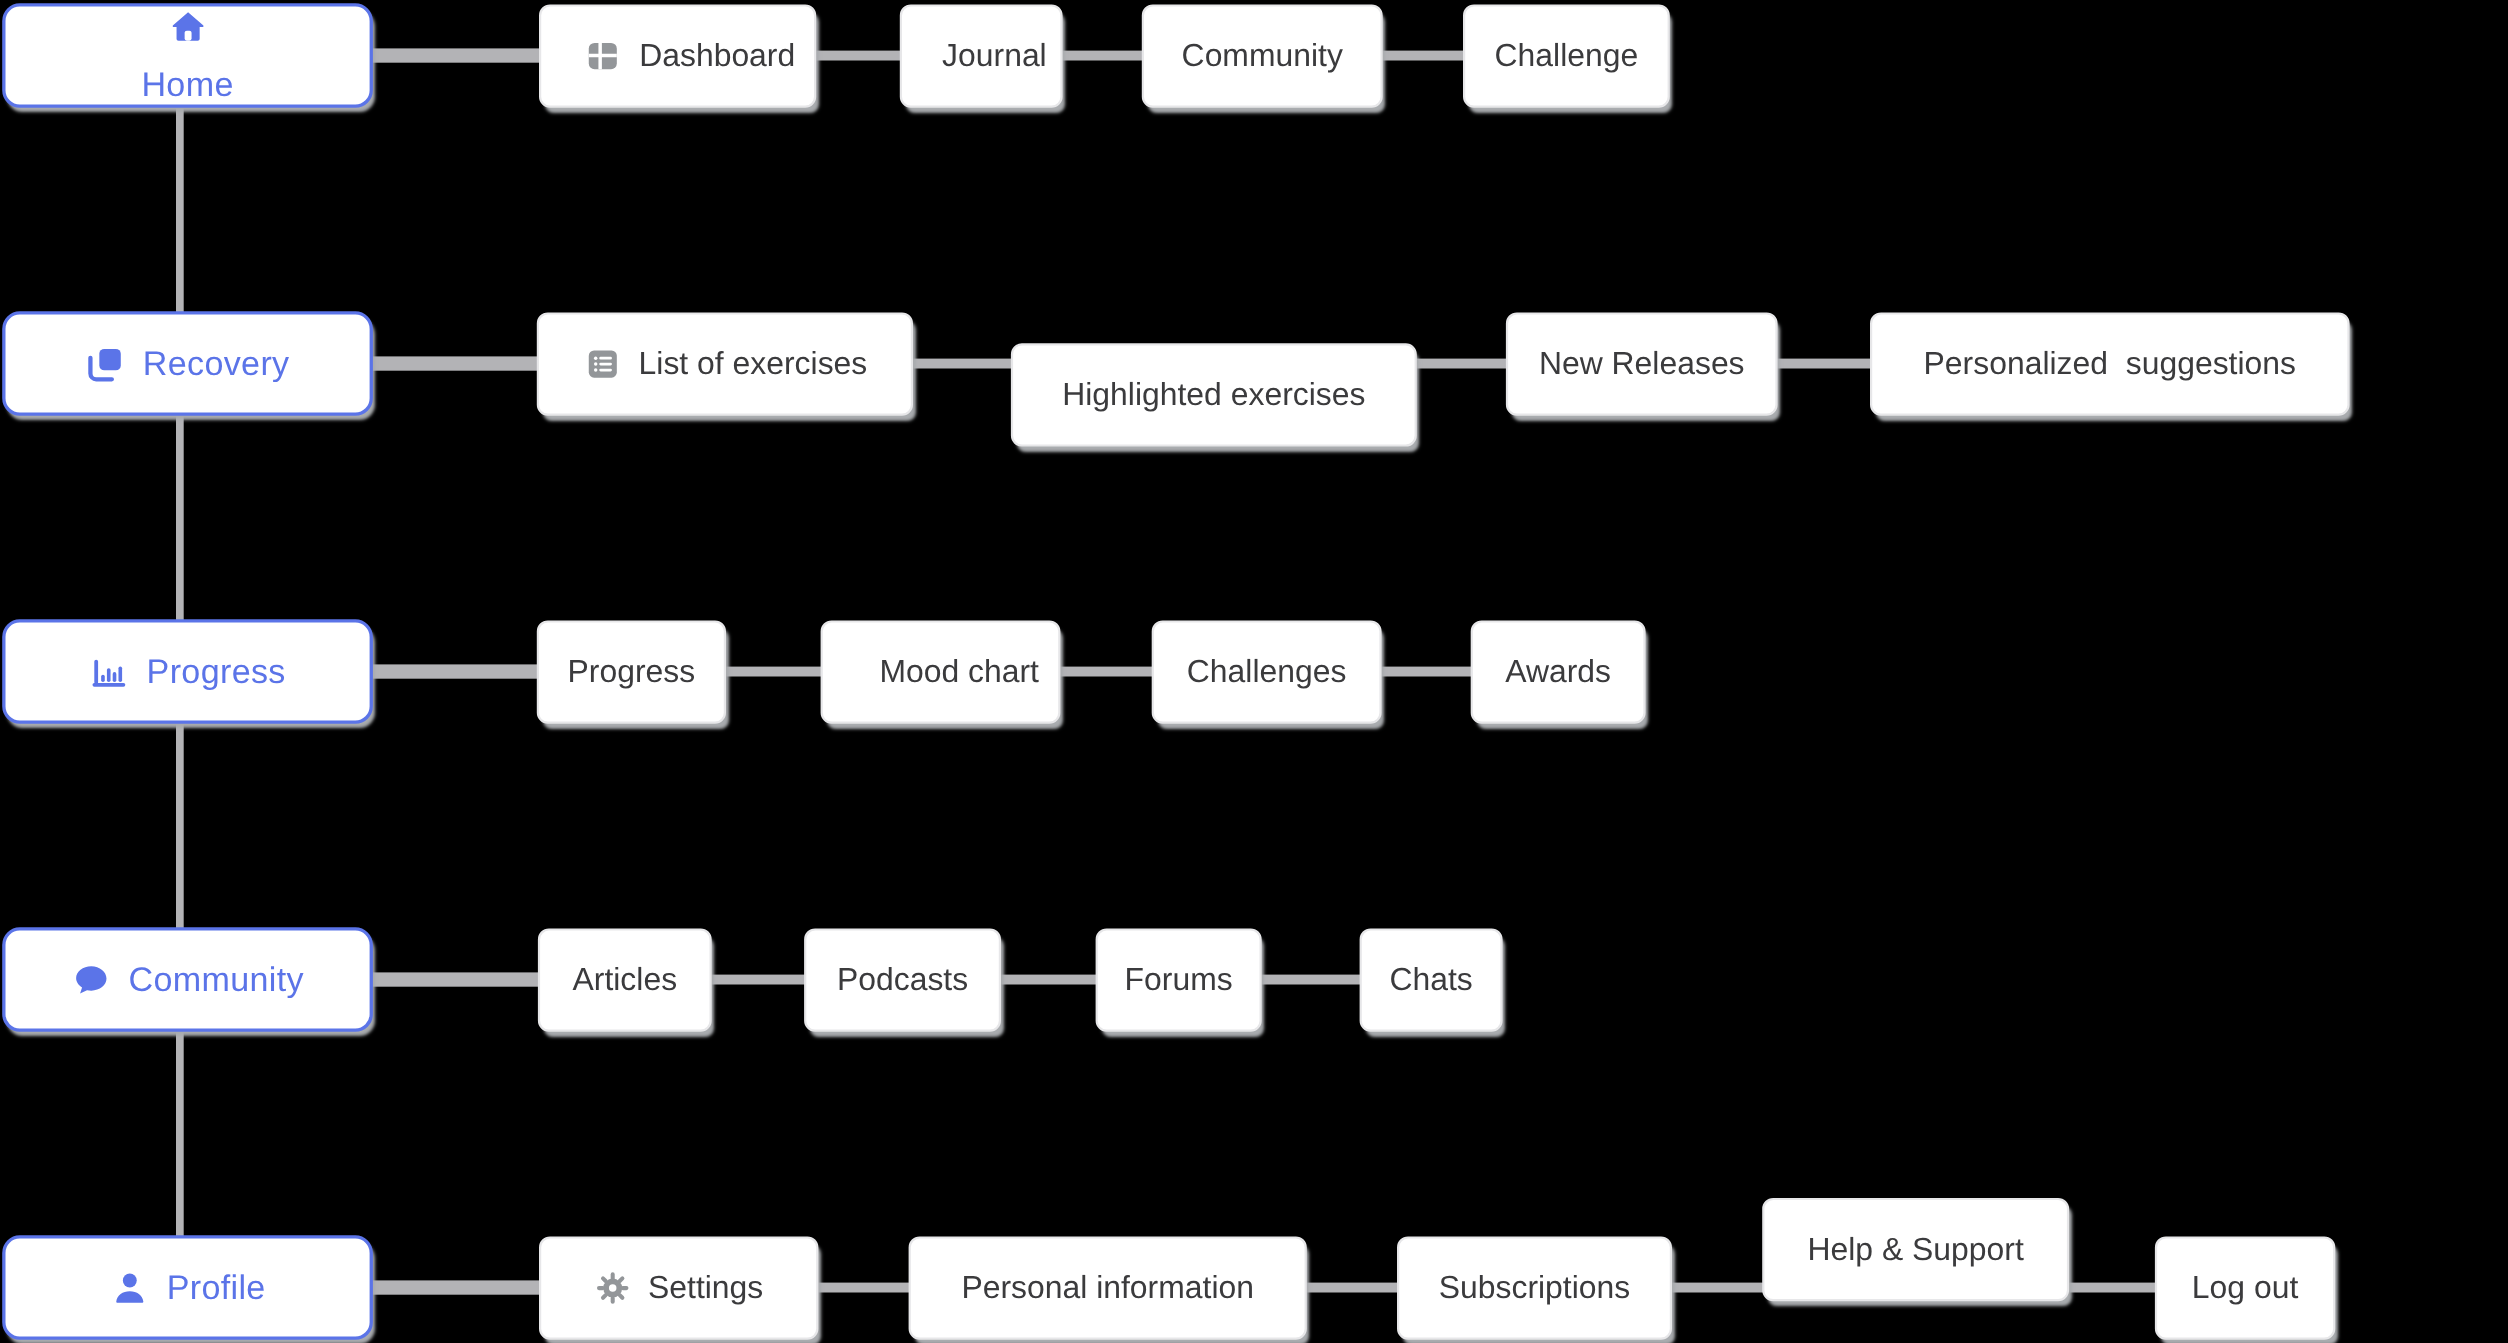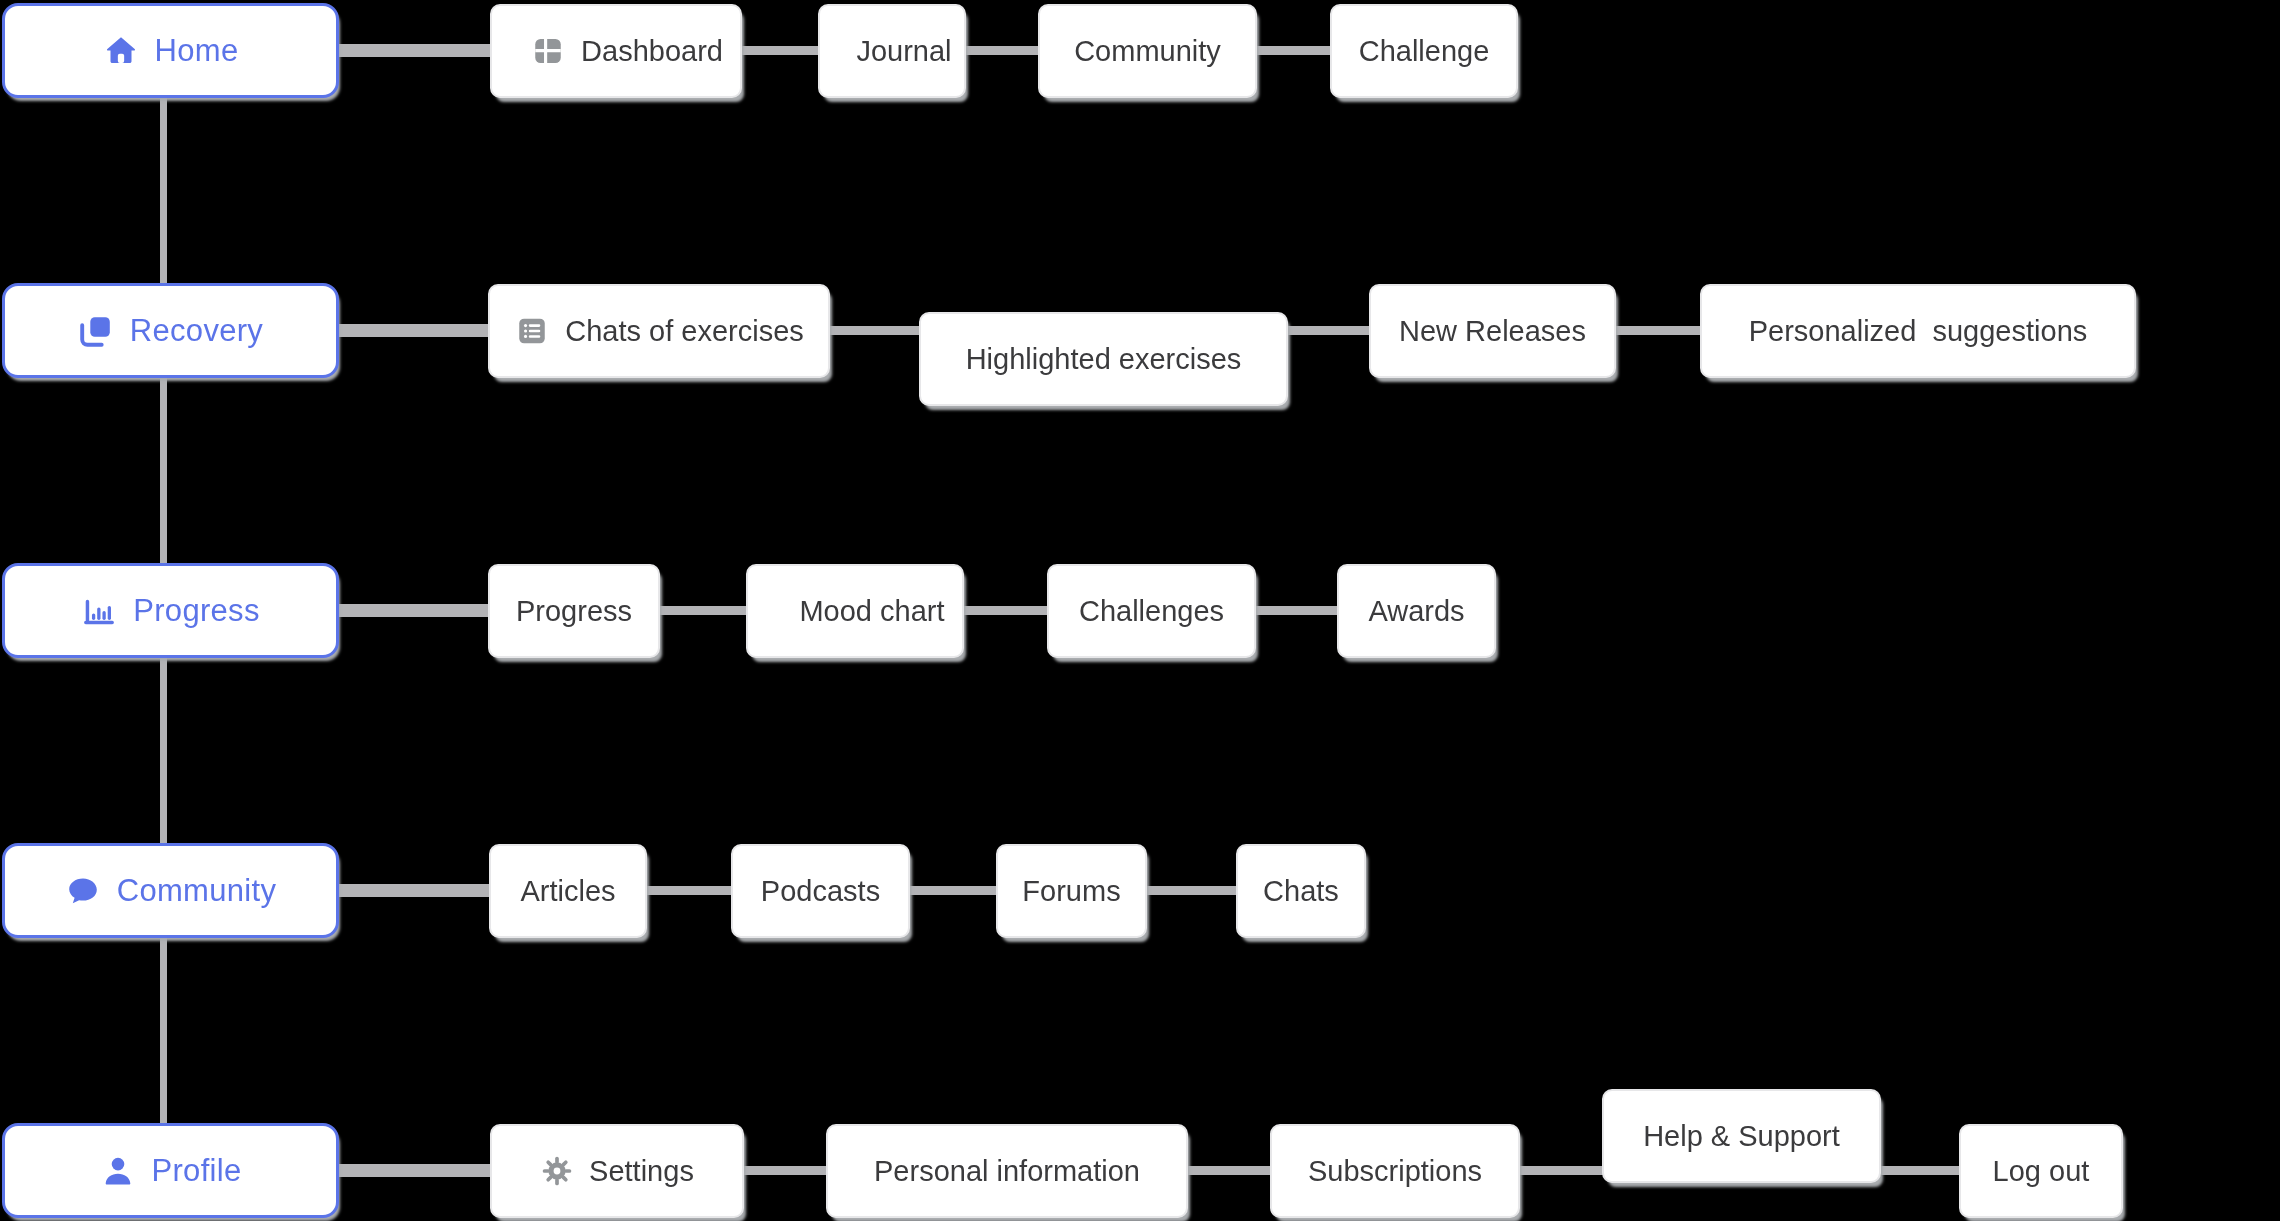--- a/index.html
+++ b/index.html
@@ -33,21 +33,21 @@
 
   <div class="edge" style="left:320px;top:604px;width:188px;height:13px;"></div>
   <div class="edge" style="left:500px;top:606px;width:867px;height:9px;"></div>
 
   <div class="edge" style="left:320px;top:884px;width:189px;height:13px;"></div>
   <div class="edge" style="left:500px;top:886px;width:766px;height:9px;"></div>
 
   <div class="edge" style="left:320px;top:1164px;width:190px;height:13px;"></div>
   <div class="edge" style="left:500px;top:1166px;width:1489px;height:9px;"></div>
 
-  <div class="parent" style="top:3px;">
+  <div class="parent" style="top:3px;flex-direction:column;">
     <span class="icon">
       <svg width="36" height="36" viewBox="0 0 24 24">
         <path fill="#5b74e8" d="M12 2.8 2.9 10.6c-.5.4-.2 1.1.4 1.1H5v7.1c0 .7.5 1.2 1.2 1.2h11.6c.7 0 1.2-.5 1.2-1.2v-7.1h1.7c.6 0 .9-.7.4-1.1z"></path>
         <rect x="9.9" y="13.9" width="4.2" height="6.1" rx="1.3" fill="#fff"></rect>
       </svg>
     </span>
     <span class="label">Home</span>
   </div>
   <div class="child" style="left:490px;top:4px;width:252px;padding-left:21px;">
     <span class="icon">
@@ -80,21 +80,21 @@
   <div class="child" style="left:488px;top:284px;width:342px;">
     <span class="icon">
       <svg width="36" height="36" viewBox="0 0 24 24">
         <rect x="3.5" y="3.8" width="17" height="16.4" rx="3.2" fill="#939699"></rect>
         <circle cx="7.7" cy="8.4" r="1.05" fill="#fff"></circle>
         <circle cx="7.7" cy="12" r="1.05" fill="#fff"></circle>
         <circle cx="7.7" cy="15.6" r="1.05" fill="#fff"></circle>
         <path d="M10.7 8.4h6M10.7 12h6M10.7 15.6h6" stroke="#fff" stroke-width="1.7" stroke-linecap="round"></path>
       </svg>
     </span>
-    <span class="label">Chats of exercises</span>
+    <span class="label">List of exercises</span>
   </div>
   <div class="child" style="left:919px;top:284px;width:369px;margin-top:28px;">
     <span class="label">Highlighted exercises</span>
   </div>
   <div class="child" style="left:1369px;top:284px;width:247px;">
     <span class="label">New Releases</span>
   </div>
   <div class="child" style="left:1700px;top:284px;width:436px;">
     <span class="label">Personalized  suggestions</span>
   </div>

